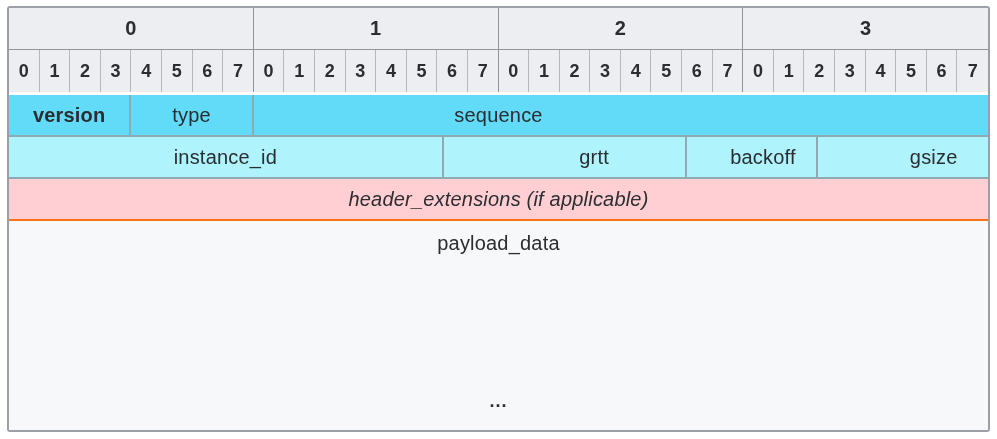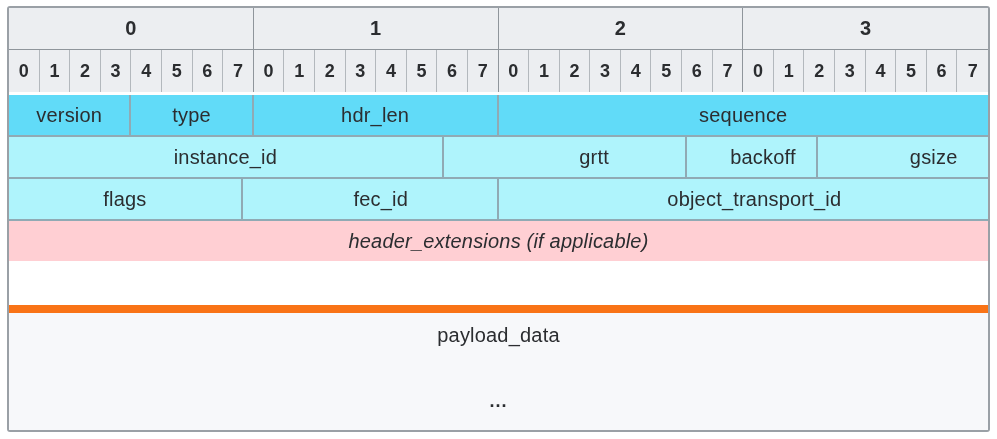--- a/index.html
+++ b/index.html
@@ -62,23 +62,22 @@
   .field-row.light-cyan{background:var(--light-cyan);gap:22px;}
   .field-row.pink{background:var(--pink);font-style:italic;}
   .field{
     display:flex;align-items:center;justify-content:center;
     font-size:20px;letter-spacing:0.2px;
   }
   .field.div-r{border-right:2px solid var(--row-divider);}
   .payload{
     flex:1 1 auto;
     background:var(--payload-bg);
-    border-top:8px solid #f97316;
+    border-top:2px solid #f97316;
     position:relative;
-    margin-top:44px;
   }
   .payload-label{
     position:absolute;top:11px;left:0;right:0;
     text-align:center;font-size:20px;letter-spacing:0.2px;
   }
   .payload-ellipsis{
     position:absolute;bottom:18px;left:0;right:0;
     text-align:center;font-size:18px;font-weight:bold;letter-spacing:1px;
   }
 </style>
@@ -121,35 +120,29 @@
       <div class="bit-cell">1</div>
       <div class="bit-cell">2</div>
       <div class="bit-cell">3</div>
       <div class="bit-cell">4</div>
       <div class="bit-cell">5</div>
       <div class="bit-cell">6</div>
       <div class="bit-cell">7</div>
     </div>
   <div class="rows">
       <div class="field-row cyan">
-        <div class="field div-r" style="width: 12.5%;">version</div>
+        <div class="field div-r" style="width: 12.5%; font-weight: bold;">version</div>
         <div class="field div-r" style="width: 12.5%;">type</div>
-        <div class="field div-r" style="width: 25%;">hdr_len</div>
         <div class="field" style="width: 50%; text-align: center;">sequence</div>
       </div>
       <div class="field-row light-cyan">
         <div class="field div-r" style="width: 50%;">instance_id</div>
         <div class="field div-r" style="width: 25%; padding-left: 37px;">grtt</div>
         <div class="field div-r" style="width: 12.5%;">backoff</div>
         <div class="field" style="width: 12.5%; margin-left: 39px;">gsize</div>
-      </div>
-      <div class="field-row light-cyan">
-        <div class="field div-r" style="width: 25%;">flags</div>
-        <div class="field div-r" style="width: 25%;">fec_id</div>
-        <div class="field" style="width: 50%;">object_transport_id</div>
       </div>
       <div class="field-row pink">
         <div class="field" style="width: 100%;">header_extensions (if applicable)</div>
       </div>
     </div>
   <div class="payload">
     <div class="payload-label">payload_data</div>
     <div class="payload-ellipsis">...</div>
   </div>
 </div>

